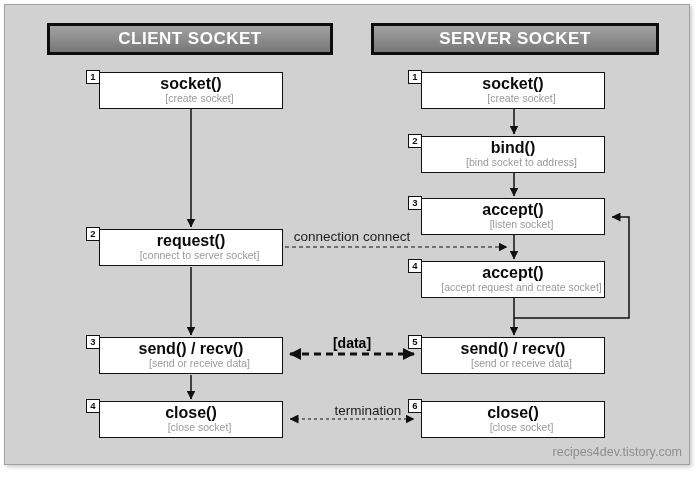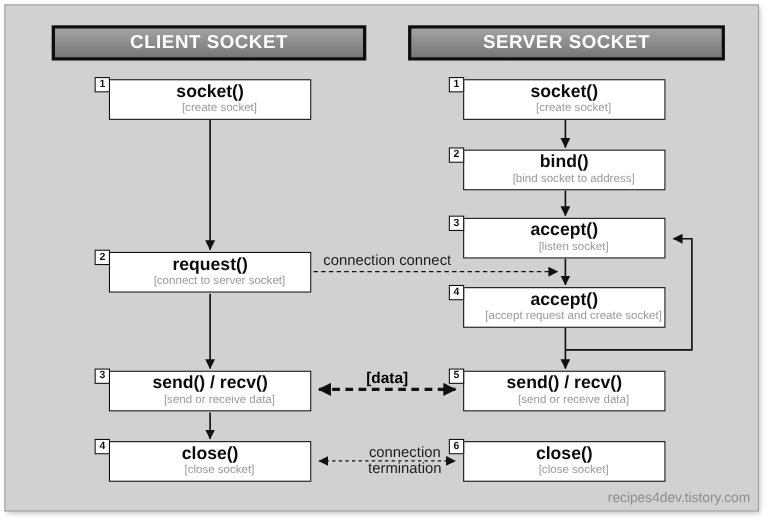--- a/index.html
+++ b/index.html
@@ -163,18 +163,17 @@
   </div>
   <div class="box s6">
     <span class="badge">6</span>
     <div class="btitle">close()</div>
     <div class="bsub">[close socket]</div>
   </div>
 
   <div class="lbl lbl-request">connection connect</div>
   <div class="lbl lbl-data">[data]</div>
   <div class="lbl lbl-term">
-    <div>connection</div>
     <div>termination</div>
   </div>
 
   <div class="watermark">recipes4dev.tistory.com</div>
 </div>
 
 </body></html>

